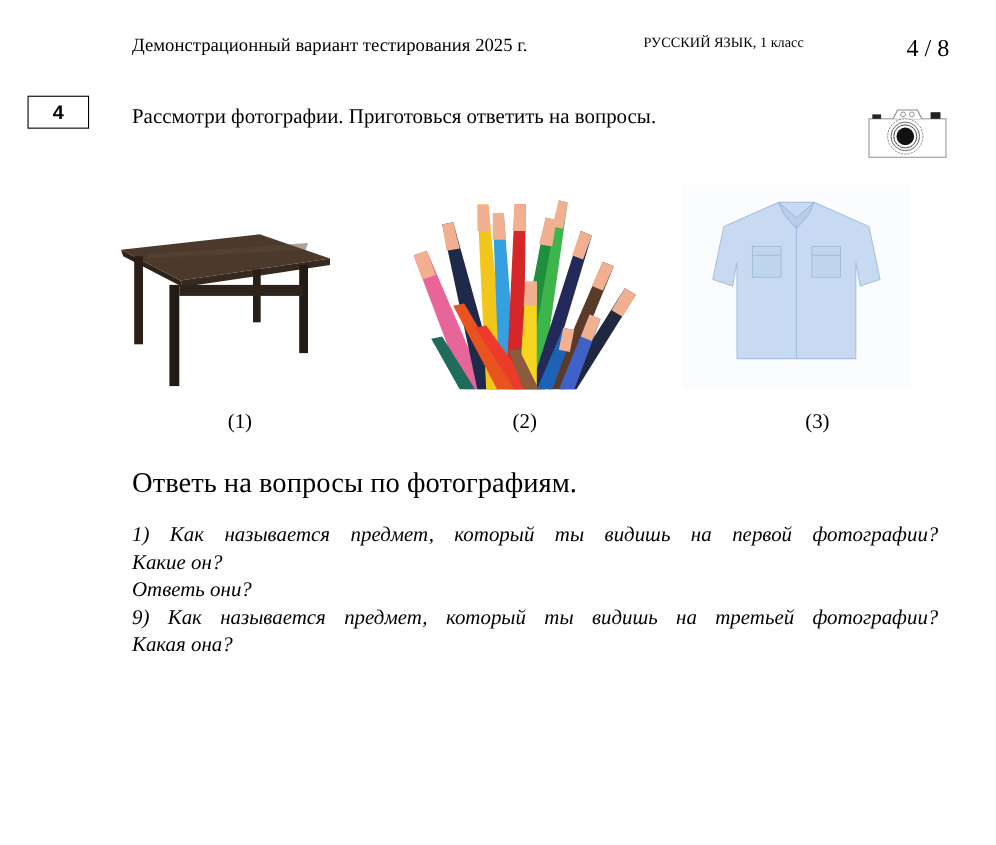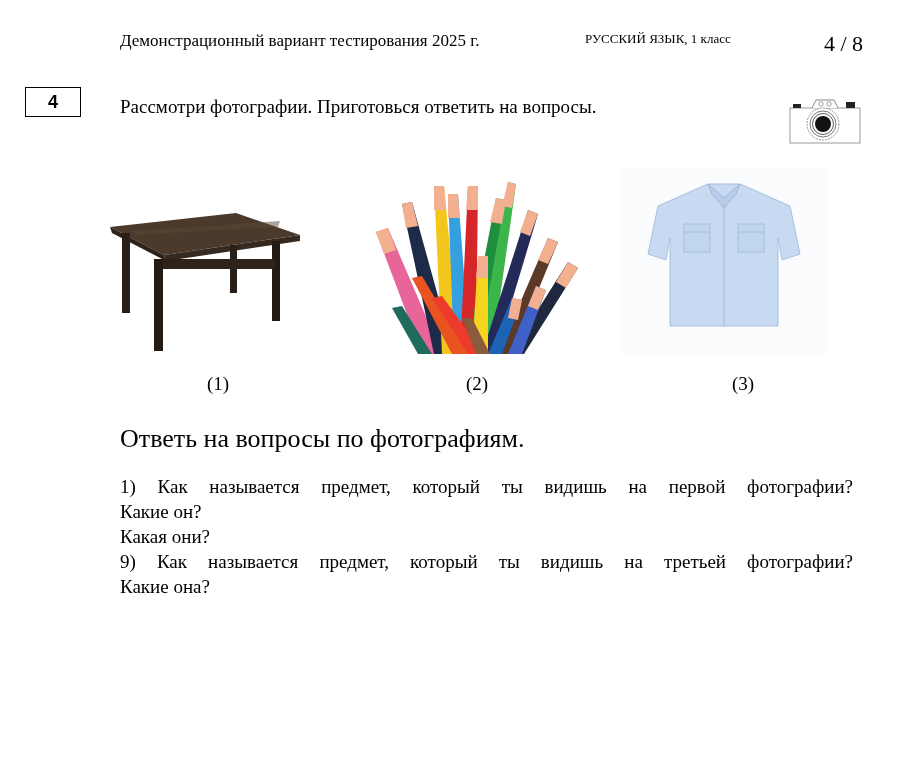--- a/index.html
+++ b/index.html
@@ -10,21 +10,21 @@
   .header-right { left:585px; top:31px; font-size:13px; white-space:pre; }
   .page-num { left:824px; top:31px; font-size:22px; }
   .task-box { left:25px; top:87px; width:56px; height:30px; border:1.5px solid #000;
               box-sizing:border-box; text-align:center; font-weight:bold; font-size:18px; line-height:28px;
               font-family:"Liberation Sans", sans-serif; }
   .instruction { left:120px; top:96px; font-size:19px; }
   .camera { left:788px; top:98px; width:75px; height:46px; }
   .photo { position:absolute; }
   .caption { position:absolute; font-size:19px; top:373px; }
   .sub-instruction { left:120px; top:424px; font-size:26px; }
-  .questions { left:120px; top:474px; width:733px; font-size:19px; line-height:25px; }
+  .questions { left:120px; top:474px; width:733px; font-size:19px; line-height:25px;font-style:italic; }
   .q { text-align:justify; text-align-last:left; }
   .q .line1 { display:block; text-align:justify; text-align-last:justify; }
 </style>
 </head>
 <body>
 
 <div class="abs header-left">Демонстрационный вариант тестирования 2025 г.</div>
 <div class="abs header-right">РУССКИЙ ЯЗЫК, 1 класс</div>
 <div class="abs page-num">4 / 8</div>
 
@@ -109,19 +109,19 @@
 <div class="caption" style="left:732px;">(3)</div>
 
 <div class="abs sub-instruction">Ответь на вопросы по фотографиям.</div>
 
 <div class="abs questions">
   <div class="q">
     <span class="line1">1) Как называется предмет, который ты видишь на первой фотографии?</span>
     <span>Какие он?</span>
   </div>
   <div class="q">
-    <span>Какая они?</span>
+    <span>Ответь они?</span>
   </div>
   <div class="q">
     <span class="line1">9) Как называется предмет, который ты видишь на третьей фотографии?</span>
-    <span>Какие она?</span>
+    <span>Какая она?</span>
   </div>
 </div>
 
 </body></html>

